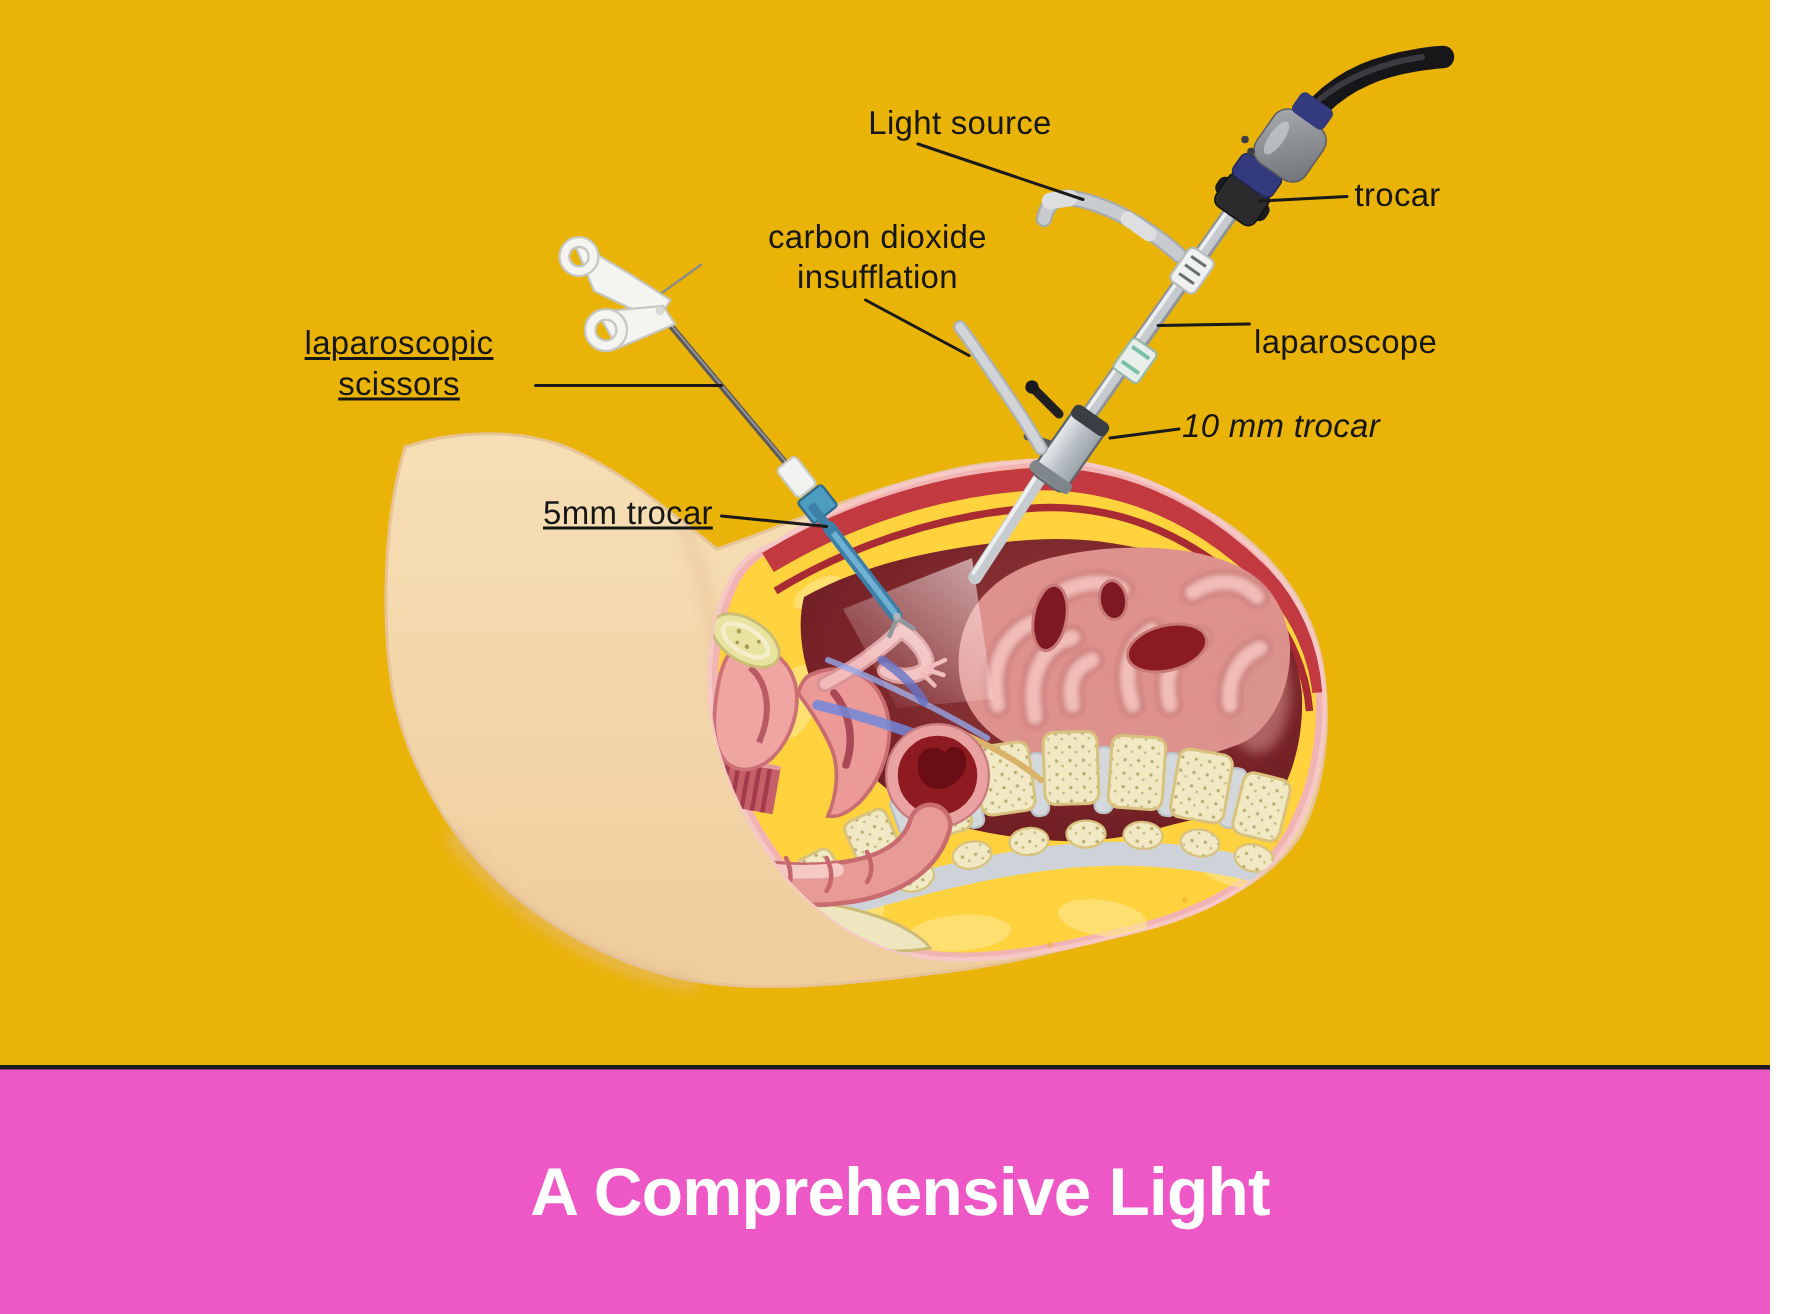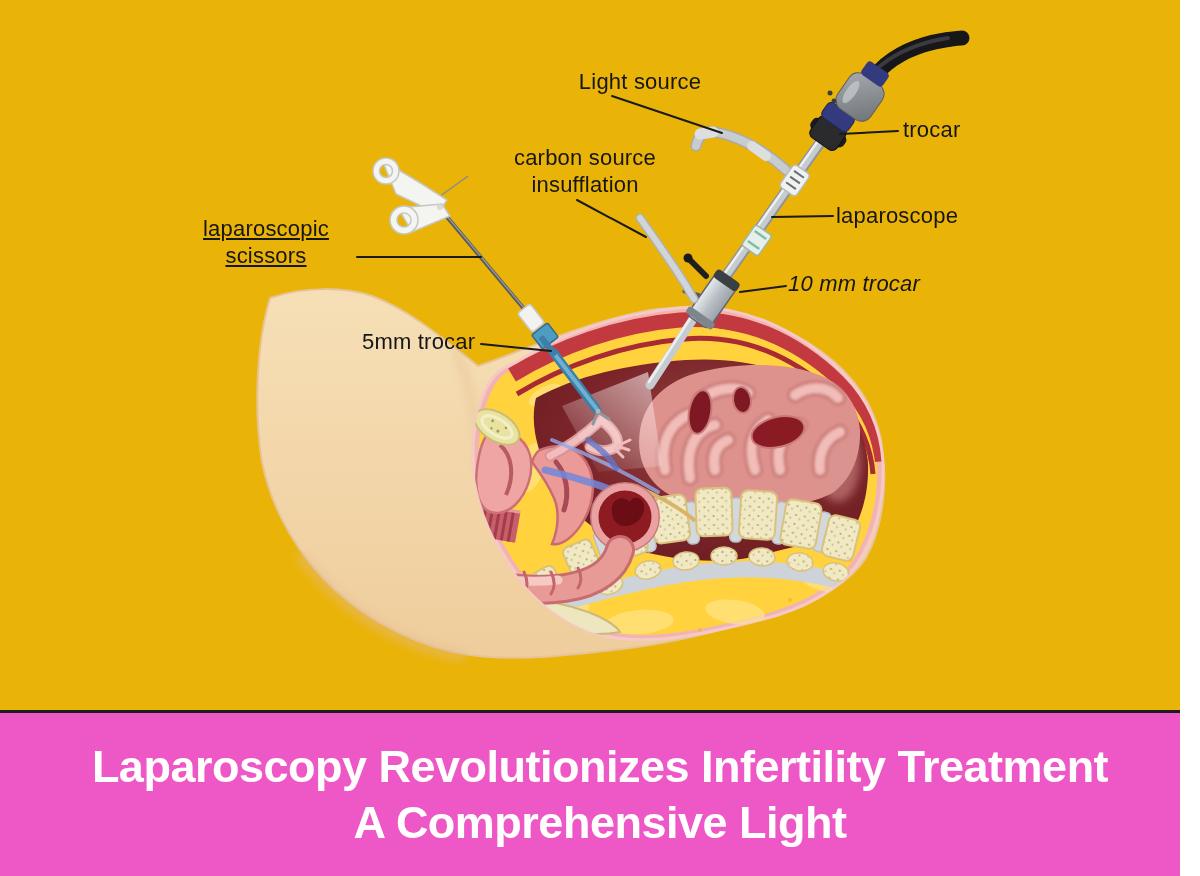--- a/index.html
+++ b/index.html
@@ -353,26 +353,25 @@
     <line x1="577" y1="200" x2="646" y2="237"></line>
     <line x1="833" y1="216" x2="772" y2="217"></line>
     <line x1="786" y1="286" x2="740" y2="292"></line>
     <line x1="357" y1="257" x2="481" y2="257"></line>
     <line x1="481" y1="344" x2="551" y2="351"></line>
   </g>
 </svg>
 
 <div class="lbl center" style="left:540px;top:68px;width:200px;">Light source</div>
 <div class="lbl" style="left:903px;top:116px;">trocar</div>
-<div class="lbl center" style="left:495px;top:144px;width:180px;">carbon source
+<div class="lbl center" style="left:495px;top:144px;width:180px;">carbon dioxide
 insufflation</div>
-<div class="lbl" style="left:836px;top:202px;">laparoscope</div>
+<div class="lbl" style="left:836px;top:214px;">laparoscope</div>
 <div class="lbl" style="left:788px;top:270px;font-style:italic;">10 mm trocar</div>
 <div class="lbl right" style="left:180px;top:215px;width:172px;">laparoscopic
 scissors</div>
-<div class="lbl" style="left:362px;top:328px;">5mm trocar</div>
+<div class="lbl" style="left:362px;top:328px;text-decoration:underline;">5mm trocar</div>
 
 <div class="banner">
-  <div class="line">Laparoscopy Revolutionizes Infertility Treatment</div>
   <div class="line">A Comprehensive Light</div>
 </div>
 
 </div>
 
 </body></html>

